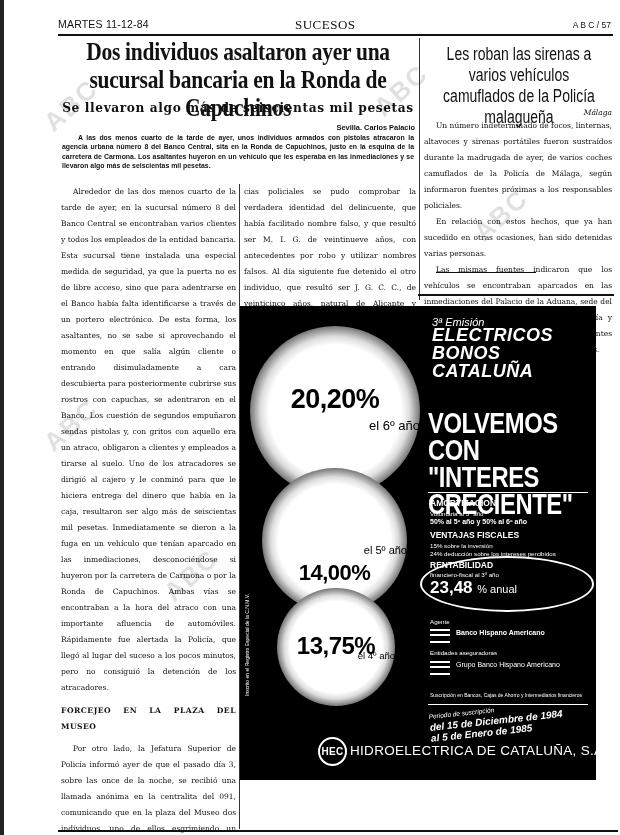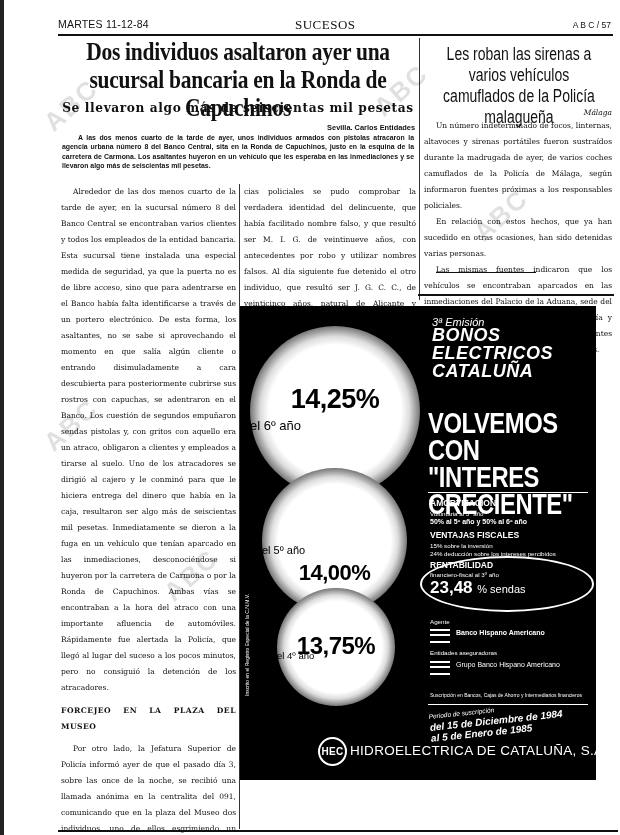--- a/index.html
+++ b/index.html
@@ -21,21 +21,21 @@
   .col2{left:244px;top:184px;width:172px;}
   .subtitle{font-weight:bold;font-size:7.6px;letter-spacing:0.5px;margin:7px 0 6px 0 !important;text-indent:0 !important;}
   .vrule{width:1px;background:#333;}
   .side-headline{left:424px;top:44px;width:190px;text-align:center;font-family:"Liberation Sans",sans-serif;font-size:17.5px;line-height:21px;transform:scaleX(0.8);transform-origin:center top;}
   .side-byline{left:520px;top:108px;width:92px;text-align:right;font-size:7.5px;font-style:italic;}
   .side-body{left:424px;top:118px;width:188px;}
   .rule-short{height:2px;background:#111;}
   .ad{left:240px;top:306px;width:356px;height:474px;background:#000;overflow:hidden;}
   .burst{position:absolute;border-radius:50%;background:radial-gradient(circle,#fff 0%,#fff 55%,#ddd 62%,#444 75%,transparent 80%);}
   .burst .rate{position:absolute;left:0;right:0;text-align:center;font-family:"Liberation Sans",sans-serif;font-weight:bold;color:#000;letter-spacing:-0.5px;}
-  .burst .yr{position:absolute;left:0;right:0;text-align:left;font-family:"Liberation Sans",sans-serif;color:#000;}
+  .burst .yr{position:absolute;left:0;right:0;text-align:right;font-family:"Liberation Sans",sans-serif;color:#000;}
   .ad-right{position:absolute;left:182px;top:0;width:170px;color:#fff;font-family:"Liberation Sans",sans-serif;}
   .emision{font-style:italic;font-size:11px;position:absolute;left:10px;top:10px;}
   .bonos{font-style:italic;font-weight:bold;font-size:18px;line-height:18px;position:absolute;left:10px;top:20px;letter-spacing:0.5px;}
   .volvemos{font-weight:bold;font-size:29px;line-height:27px;position:absolute;left:6px;top:104px;transform:scaleX(0.82);transform-origin:left top;letter-spacing:-0.5px;}
   .ad-rule{position:absolute;left:6px;width:160px;height:1px;background:#fff;}
   .ad-h{font-weight:bold;font-size:8.5px;position:absolute;left:8px;}
   .ad-s{font-size:6.2px;position:absolute;left:8px;}
   .ad-sb{font-size:7px;position:absolute;left:8px;}
   .rent-ellipse{position:absolute;left:-2px;top:220px;width:170px;height:52px;border:2px solid #fff;border-radius:50%;}
   .big-rate{font-weight:bold;font-size:17px;position:absolute;left:8px;top:242px;}
@@ -64,21 +64,21 @@
 
 <div class="abs header">
   <span class="date">MARTES 11-12-84</span>
   <span class="section">SUCESOS</span>
   <span class="page">A B C / 57</span>
 </div>
 <div class="abs header-rule"></div>
 
 <div class="abs headline">Dos individuos asaltaron ayer una sucursal bancaria en la Ronda de Capuchinos</div>
 <div class="abs subhead">Se llevaron algo más de seiscientas mil pesetas</div>
-<div class="abs byline">Sevilla. Carlos Entidades</div>
+<div class="abs byline">Sevilla. Carlos Palacio</div>
 <div class="abs lead">A las dos menos cuarto de la tarde de ayer, unos individuos armados con pistolas atracaron la agencia urbana número 8 del Banco Central, sita en la Ronda de Capuchinos, justo en la esquina de la carretera de Carmona. Los asaltantes huyeron en un vehículo que les esperaba en las inmediaciones y se llevaron algo más de seiscientas mil pesetas.</div>
 
 <div class="abs col col1">
   <p>Alrededor de las dos menos cuarto de la tarde de ayer, en la sucursal número 8 del Banco Central se encontraban varios clientes y todos los empleados de la entidad bancaria. Esta sucursal tiene instalada una especial medida de seguridad, ya que la puerta no es de libre acceso, sino que para adentrarse en el Banco había falta identificarse a través de un portero electrónico. De esta forma, los asaltantes, no se sabe si aprovechando el momento en que salía algún cliente o entrando disimuladamente a cara descubierta para posteriormente cubrirse sus rostros con capuchas, se adentraron en el Banco. Los cuestión de segundos empuñaron sendas pistolas y, con gritos con aquello era un atraco, obligaron a clientes y empleados a tirarse al suelo. Uno de los atracadores se dirigió al cajero y le conminó para que le hiciera entrega del dinero que había en la caja, resultaron ser algo más de seiscientas mil pesetas. Inmediatamente se dieron a la fuga en un vehículo que tenían aparcado en las inmediaciones, desconociéndose si huyeron por la carretera de Carmona o por la Ronda de Capuchinos. Ambas vías se encontraban a la hora del atraco con una importante afluencia de automóviles. Rápidamente fue alertada la Policía, que llegó al lugar del suceso a los pocos minutos, pero no consiguió la detención de los atracadores.</p>
   <p class="subtitle">FORCEJEO EN LA PLAZA DEL MUSEO</p>
   <p>Por otro lado, la Jefatura Superior de Policía informó ayer de que el pasado día 3, sobre las once de la noche, se recibió una llamada anónima en la centralita del 091, comunicando que en la plaza del Museo dos individuos, uno de ellos esgrimiendo un arma, habían asaltado a una pareja. Inmediatamente fueron alertados los efectivos policiales, que pudieron comprobar cómo dos personas forcejeaban con un tercero que se encontraba tendido en el suelo, y al que se le intervino una pistola simulada, dos relojes, una cadena y quinientas pesetas. Fueron conducidos a la casa de socorro para ser asistidos de las heridas causadas en el forcejeo y después a las dependencias policiales. Una vez allí se pudo determinar que el que se encontraba en el suelo, junto con otro que había huido antes de la llegada de la Policía, había intimidado a dos jóvenes que transitaban por la plaza del Museo, apoderándose de los efectos reseñados, así como que en el transcurso de los hechos, el joven intimidado aprovechando un descuido de sus agresores se abalanzó sobre el que portaba el arma, cayendo ambos al suelo, momento en que una tercera persona que pasaba por el lugar intervino en su ayuda. En las dependen-</p>
 </div>
 
 <div class="abs vrule" style="left:239px;top:184px;height:645px;"></div>
 
@@ -93,56 +93,56 @@
 <div class="abs col side-body">
   <p>Un número indeterminado de focos, linternas, altavoces y sirenas portátiles fueron sustraídos durante la madrugada de ayer, de varios coches camuflados de la Policía de Málaga, según informaron fuentes próximas a los responsables policiales.</p>
   <p>En relación con estos hechos, que ya han sucedido en otras ocasiones, han sido detenidas varias personas.</p>
   <p>Las mismas fuentes indicaron que los vehículos se encontraban aparcados en las inmediaciones del Palacio de la Aduana, sede del Gobierno Civil, Jefatura Superior de Policía y Dirección Provincial de Tráfico. Los asaltantes forzaron las puertas y ventanas de los coches.</p>
 </div>
 <div class="abs rule-short" style="left:436px;top:272px;width:100px;height:1px;"></div>
 <div class="abs rule-short" style="left:418px;top:294px;width:196px;"></div>
 
 <div class="abs ad">
   <div class="burst" style="left:10px;top:20px;width:170px;height:170px;">
-    <div class="rate" style="top:58px;font-size:27px;">14,25%</div>
+    <div class="rate" style="top:58px;font-size:27px;">20,20%</div>
     <div class="yr" style="top:92px;font-size:13px;">el 6º año</div>
   </div>
   <div class="burst" style="left:22px;top:162px;width:145px;height:145px;">
     <div class="rate" style="top:48px;font-size:22px;margin-top:44px;">14,00%</div>
     <div class="yr" style="top:76px;font-size:11px;">el 5º año</div>
   </div>
   <div class="burst" style="left:37px;top:282px;width:118px;height:118px;">
     <div class="rate" style="top:44px;font-size:24px;">13,75%</div>
     <div class="yr" style="top:62px;font-size:9.5px;">el 4º año</div>
   </div>
   <div class="vert-credit">Inscrito en el Registro Especial de la C.N.M.V.</div>
 
   <div class="ad-right">
     <div class="emision">3ª Emisión</div>
     <div class="bonos">
+      <div>ELECTRICOS</div>
       <div>BONOS</div>
-      <div>ELECTRICOS</div>
       <div>CATALUÑA</div>
     </div>
     <div class="volvemos">
       <div>VOLVEMOS</div>
       <div>CON "INTERES</div>
       <div>CRECIENTE"</div>
     </div>
     <div class="ad-rule" style="top:186px;"></div>
     <div class="ad-h" style="top:192px;">AMORTIZACION</div>
     <div class="ad-s" style="top:204px;">Voluntaria al 3º año</div>
     <div class="ad-sb" style="top:212px;font-weight:bold;">50% al 5º año y 50% al 6º año</div>
     <div class="ad-h" style="top:224px;">VENTAJAS FISCALES</div>
     <div class="ad-s" style="top:236px;">15% sobre la inversión</div>
     <div class="ad-s" style="top:244px;">24% deducción sobre los intereses percibidos</div>
     <div class="rent-ellipse" style="top:250px;"></div>
     <div class="ad-h" style="top:254px;">RENTABILIDAD</div>
     <div class="ad-s" style="top:265px;">financiero-fiscal al 3º año</div>
-    <div class="big-rate" style="top:272px;"><span style="font-weight:bold;font-size:17px;">23,48</span> <span>% sendas</span></div>
+    <div class="big-rate" style="top:272px;"><span style="font-weight:bold;font-size:17px;">23,48</span> <span>% anual</span></div>
     <div class="ad-s" style="top:312px;">Agente</div>
     <div class="bank-logo" style="top:323px;"></div>
     <div class="ad-sb" style="top:323px;left:34px;font-weight:bold;">Banco Hispano Americano</div>
     <div class="ad-s" style="top:343px;">Entidades aseguradoras</div>
     <div class="bank-logo" style="top:355px;"></div>
     <div class="ad-sb" style="top:355px;left:34px;">Grupo Banco Hispano Americano</div>
     <div class="ad-s" style="top:386px;font-size:5px;">Suscripción en Bancos, Cajas de Ahorro y Intermediarios financieros</div>
     <div class="ad-rule" style="top:398px;"></div>
     <div class="periodo">
       <small>Periodo de suscripción</small>

